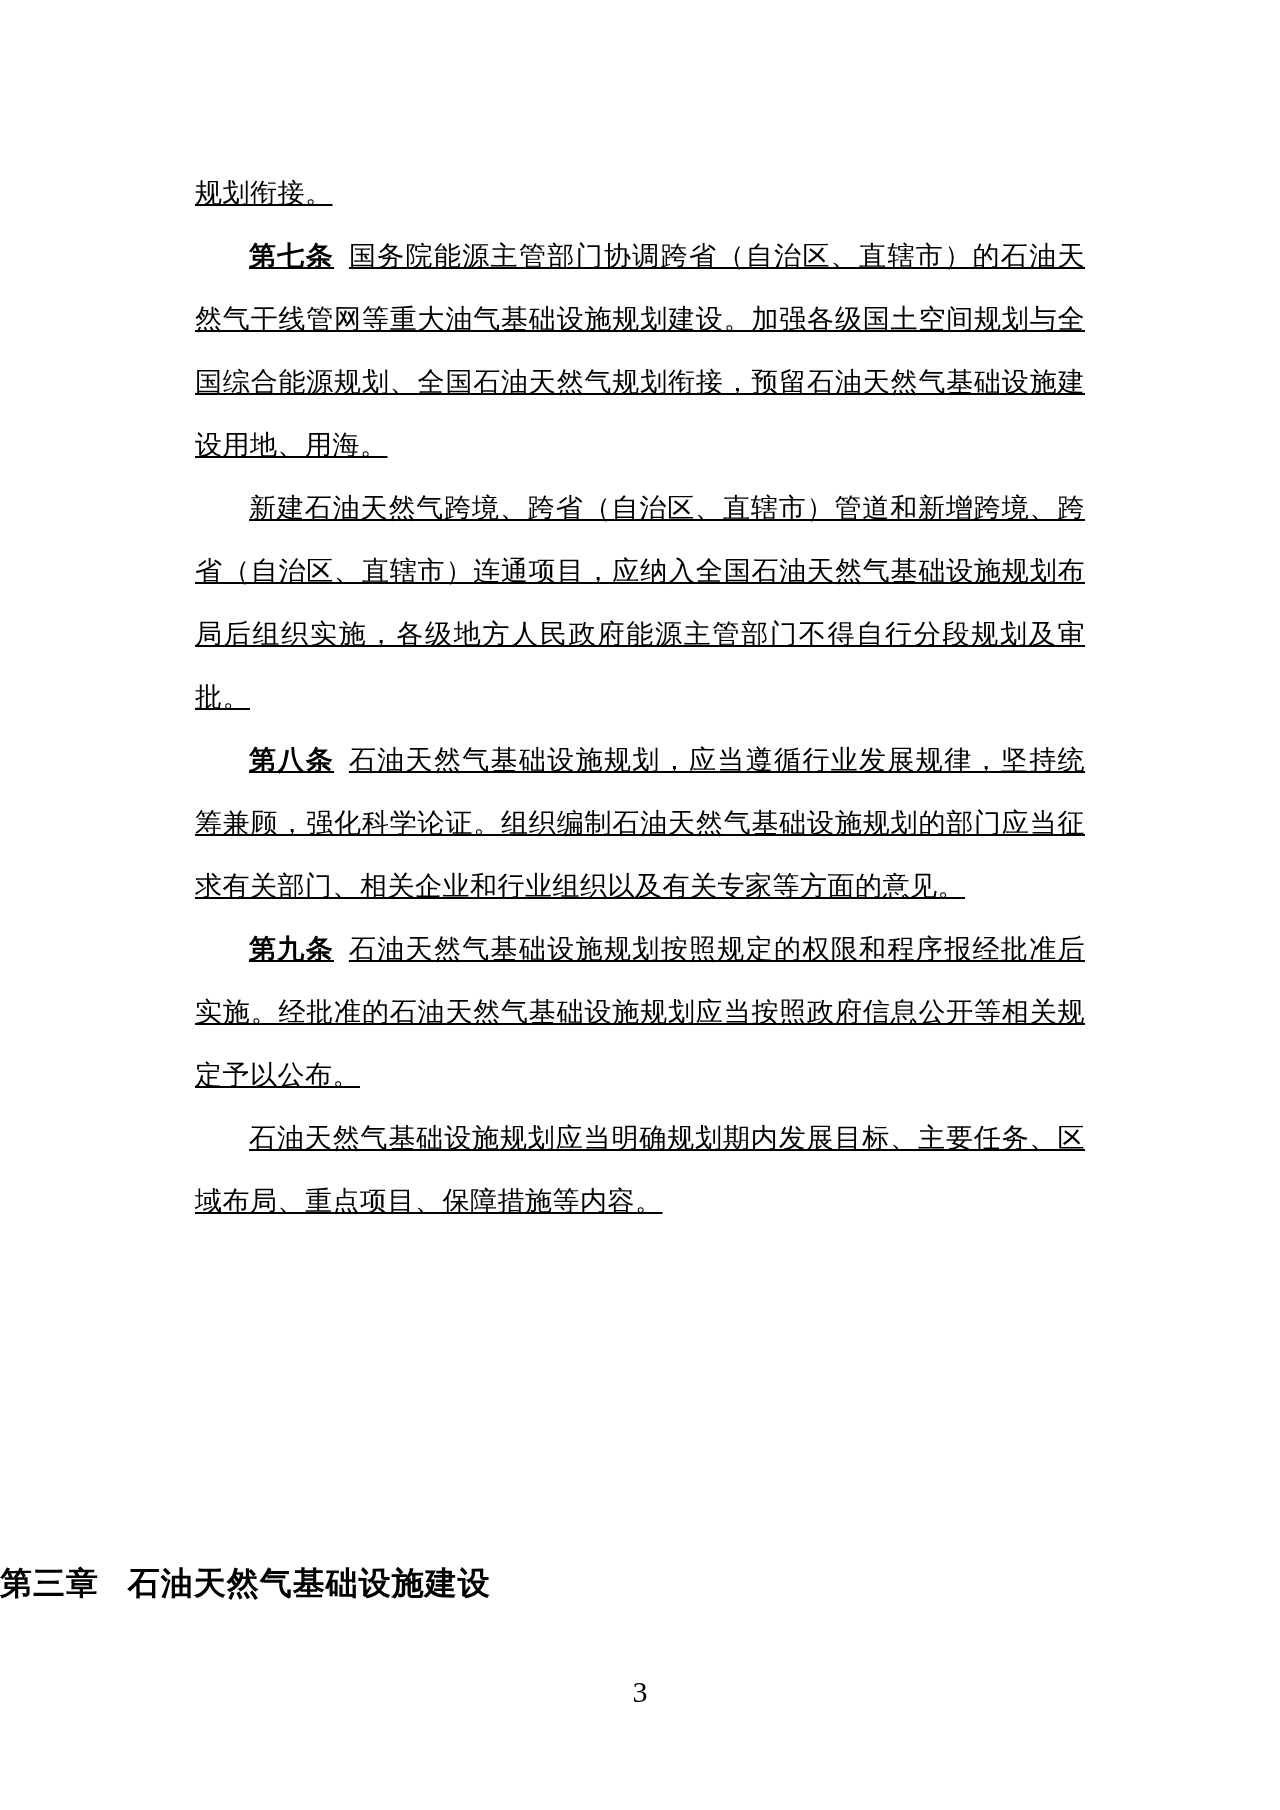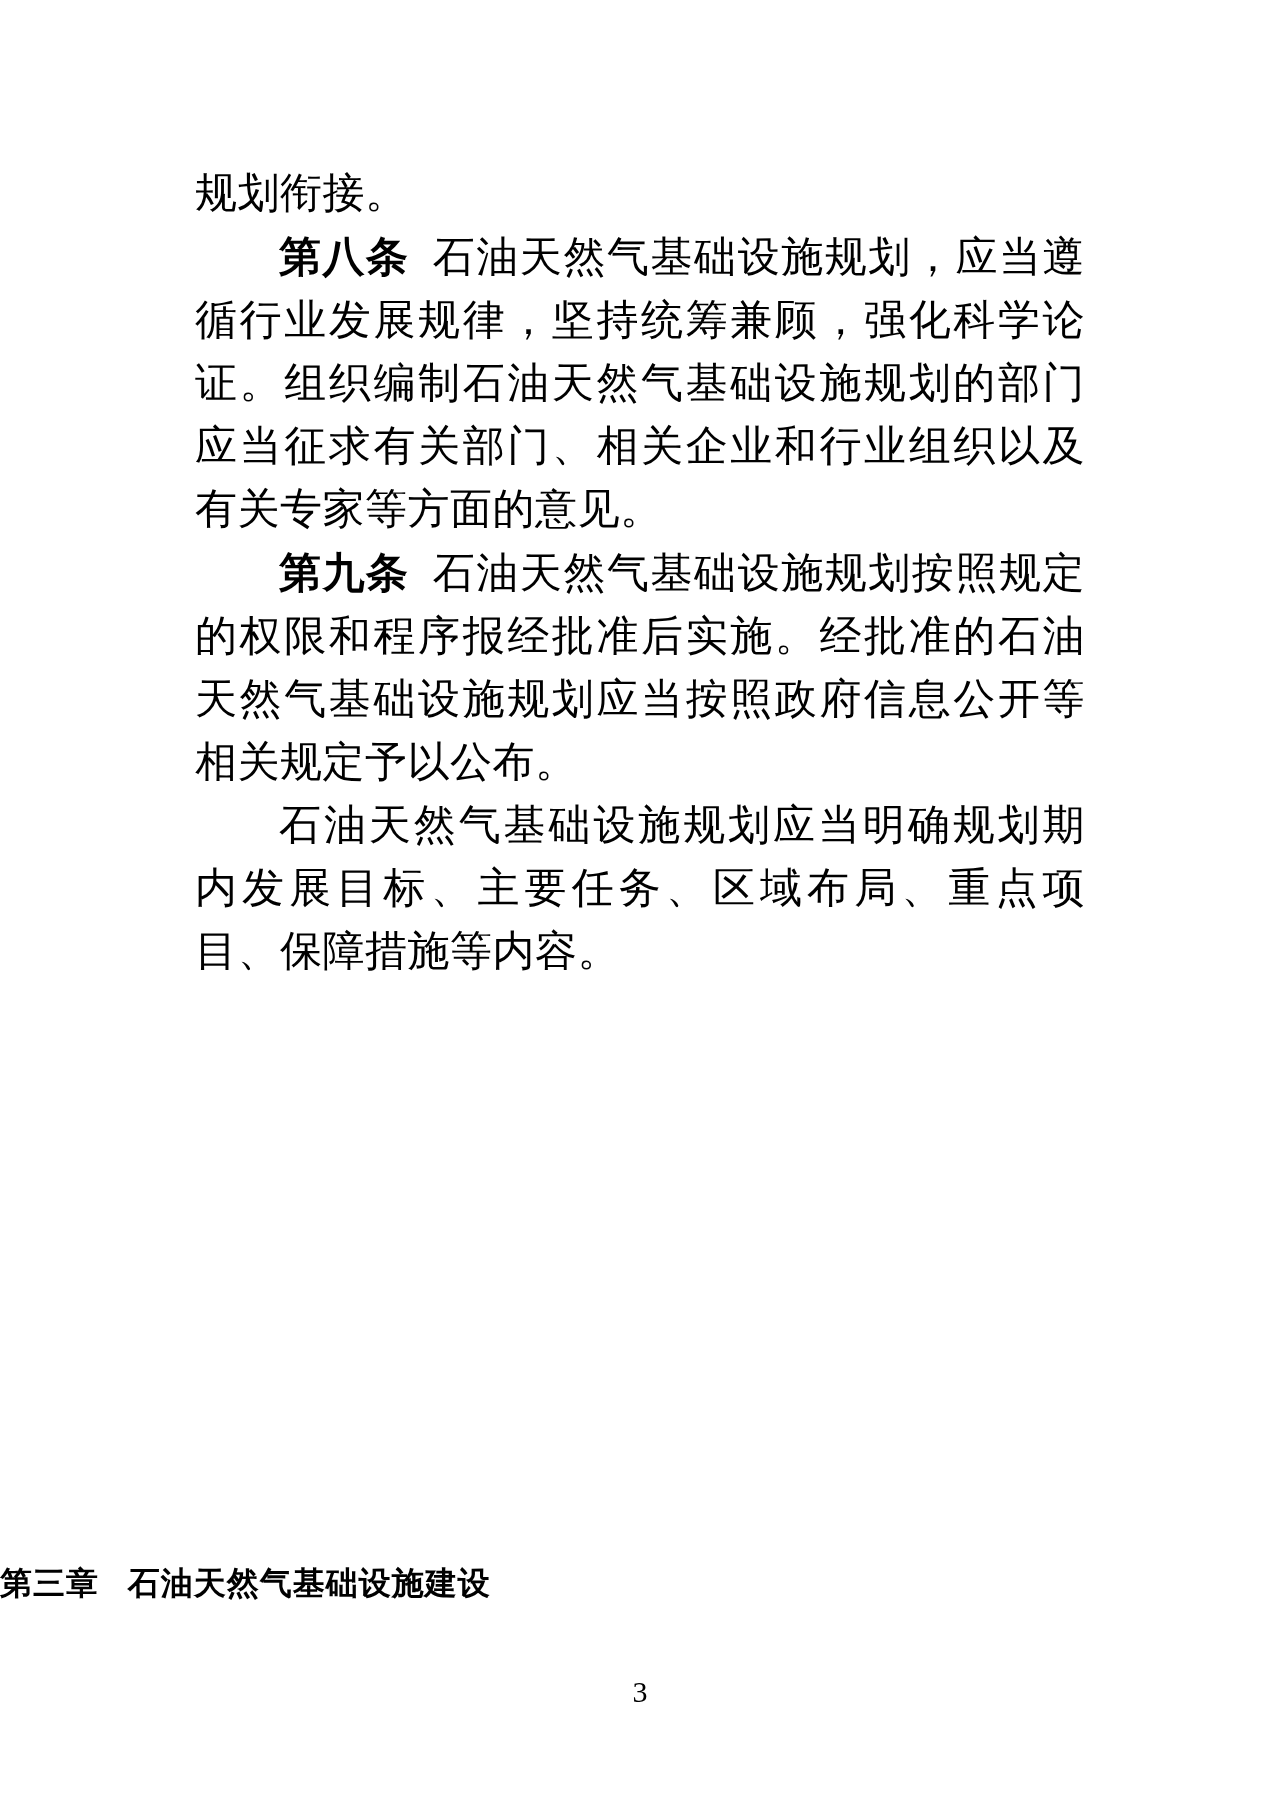--- a/index.html
+++ b/index.html
@@ -15,23 +15,24 @@
     background: #ffffff;
     color: #000000;
     font-family: "Liberation Serif", "DejaVu Serif", serif;
     overflow: hidden;
   }
   .body-text {
     position: absolute;
     left: 195px;
     top: 162px;
     width: 890px;
-    font-size: 42px;
+    font-size: 27px;
     line-height: 63px;
     letter-spacing: 0.5px;
+    text-decoration: underline;
   }
   .para {
     margin: 0;
     text-align: justify;
     text-align-last: left;
     text-justify: inter-ideograph;
   }
   .para.indent {
     text-indent: 2em;
   }
@@ -67,21 +68,23 @@
 </style>
 </head>
 <body>
 
 <div class="page">
 
   <div class="body-text">
 
     <p class="para"><span>规划衔接。</span></p>
 
+    <p class="para indent"><b class="article-label">第七条</b><span>国务院能源主管部门协调跨省（自治区、直辖市）的石油天然气干线管网等重大油气基础设施规划建设。加强各级国土空间规划与全国综合能源规划、全国石油天然气规划衔接，预留石油天然气基础设施建设用地、用海。</span></p>
 
+    <p class="para indent"><span>新建石油天然气跨境、跨省（自治区、直辖市）管道和新增跨境、跨省（自治区、直辖市）连通项目，应纳入全国石油天然气基础设施规划布局后组织实施，各级地方人民政府能源主管部门不得自行分段规划及审批。</span></p>
 
     <p class="para indent"><b class="article-label">第八条</b><span>石油天然气基础设施规划，应当遵循行业发展规律，坚持统筹兼顾，强化科学论证。组织编制石油天然气基础设施规划的部门应当征求有关部门、相关企业和行业组织以及有关专家等方面的意见。</span></p>
 
     <p class="para indent"><b class="article-label">第九条</b><span>石油天然气基础设施规划按照规定的权限和程序报经批准后实施。经批准的石油天然气基础设施规划应当按照政府信息公开等相关规定予以公布。</span></p>
 
     <p class="para indent"><span>石油天然气基础设施规划应当明确规划期内发展目标、主要任务、区域布局、重点项目、保障措施等内容。</span></p>
 
 
   </div>
 

